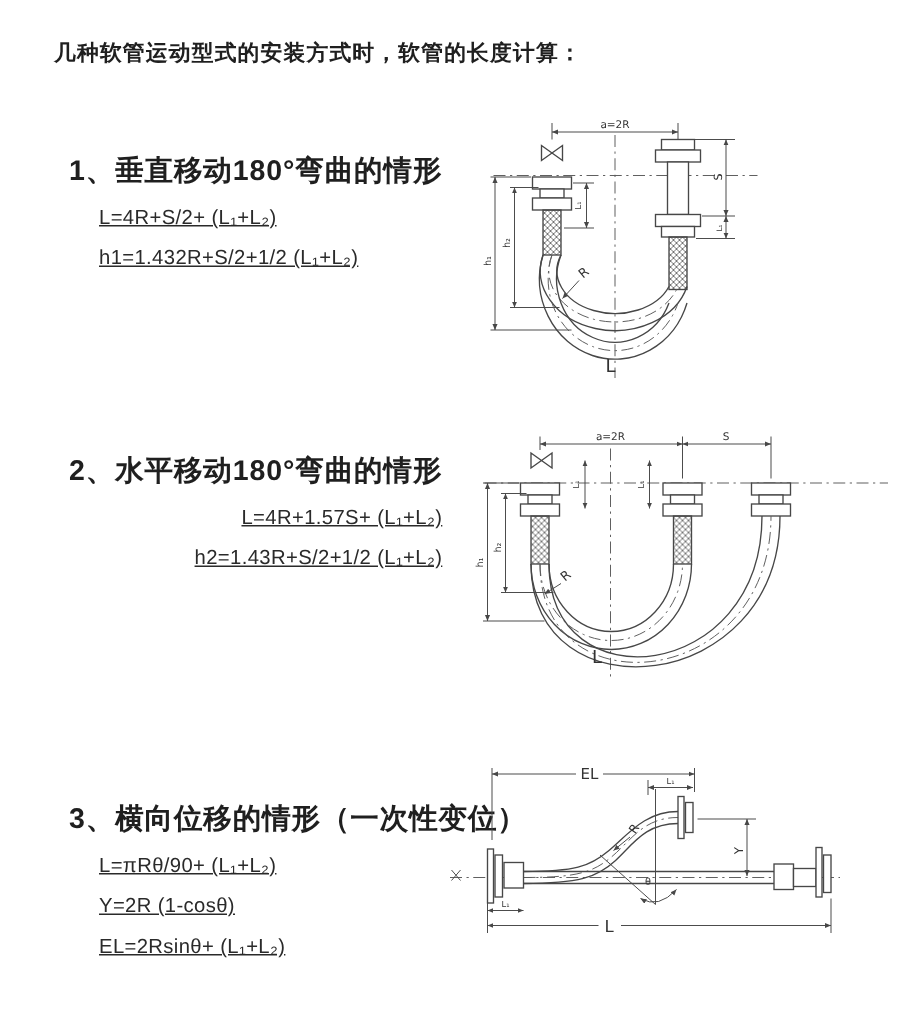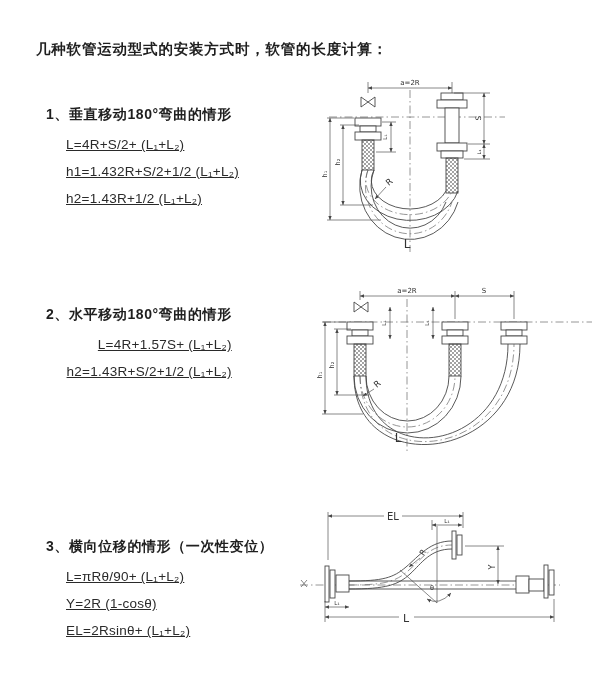--- a/index.html
+++ b/index.html
@@ -2,26 +2,26 @@
 <html><head>
 <meta charset="utf-8">
 <style>
   html,body{margin:0;padding:0;}
   body{
     width:600px;height:675px;background:#ffffff;position:relative;overflow:hidden;
     font-family:"Liberation Sans","DejaVu Sans",sans-serif;
   }
   .page{position:absolute;inset:0;background:#ffffff;}
   .title{
-    position:absolute;left:36px;top:40px;
+    position:absolute;left:36px;top:26px;
     font-size:14.5px;font-weight:700;color:#1f1f1f;letter-spacing:0.8px;
   }
   .sec{position:absolute;left:46px;color:#222;}
   #sec1{top:106px;} #sec2{top:306px;text-align:right;} #sec3{top:518px;margin-top:20px;}
-  .sec .h{font-size:14px;line-height:17px;font-weight:700;color:#1f1f1f;letter-spacing:0.6px;margin:0 0 14px 0;}
+  .sec .h{font-size:19px;line-height:17px;font-weight:700;color:#1f1f1f;letter-spacing:0.6px;margin:0 0 14px 0;}
   .sec .f{font-size:13.5px;line-height:16px;color:#2a2a2a;letter-spacing:0.25px;margin:0 0 11px 20px;white-space:nowrap;text-decoration:underline;}
   svg.diag{position:absolute;overflow:visible;}
   #d1{left:313px;top:76px;width:282px;height:180px;}
   #d2{left:311px;top:283px;width:292px;height:177px;}
   #d3{left:298px;top:498px;width:302px;height:150px;}
   svg .ln{stroke:#474747;fill:none;stroke-width:0.9;}
   svg .dim{stroke:#474747;fill:none;stroke-width:0.65;}
   svg .cl{stroke:#5c5c5c;fill:none;stroke-width:0.65;stroke-dasharray:8 3 1.5 3;}
   svg .fl{fill:#ffffff;stroke:#474747;stroke-width:0.9;}
   svg text{fill:#333333;font-family:"DejaVu Sans",sans-serif;}
@@ -30,21 +30,20 @@
 <body>
 
 <div class="page">
 
   <div class="title">几种软管运动型式的安装方式时，软管的长度计算：</div>
 
   <div class="sec" id="sec1">
     <div class="h">1、垂直移动180°弯曲的情形</div>
     <div class="f">L=4R+S/2+ (L₁+L₂)</div>
     <div class="f">h1=1.432R+S/2+1/2 (L₁+L₂)</div>
-    <div class="f">h2=1.43R+1/2 (L₁+L₂)</div>
   </div>
 
   <div class="sec" id="sec2">
     <div class="h">2、水平移动180°弯曲的情形</div>
     <div class="f">L=4R+1.57S+ (L₁+L₂)</div>
     <div class="f">h2=1.43R+S/2+1/2 (L₁+L₂)</div>
   </div>
 
   <div class="sec" id="sec3">
     <div class="h">3、横向位移的情形（一次性变位）</div>

